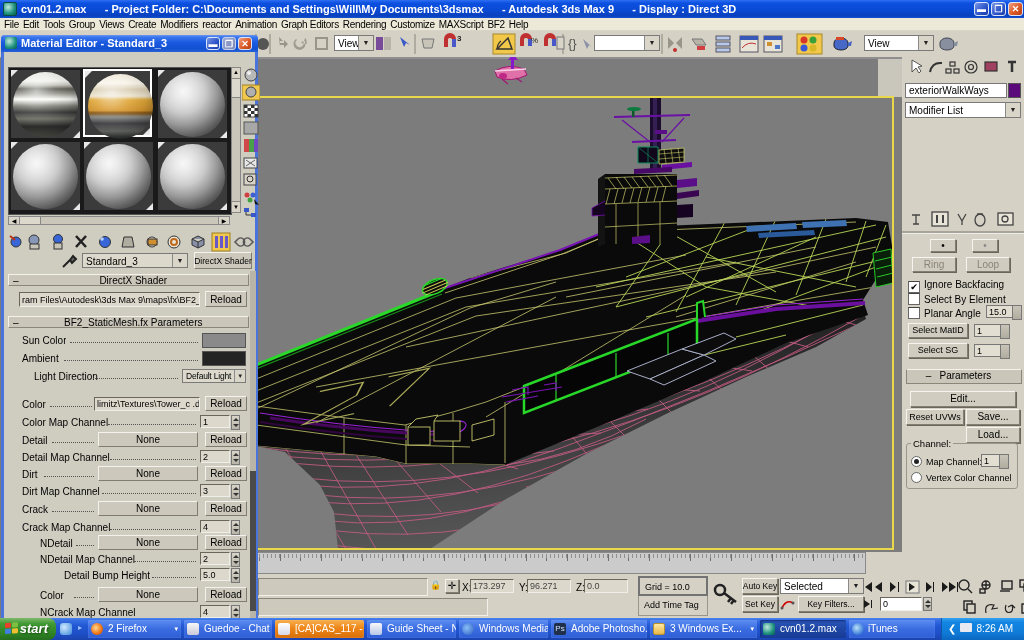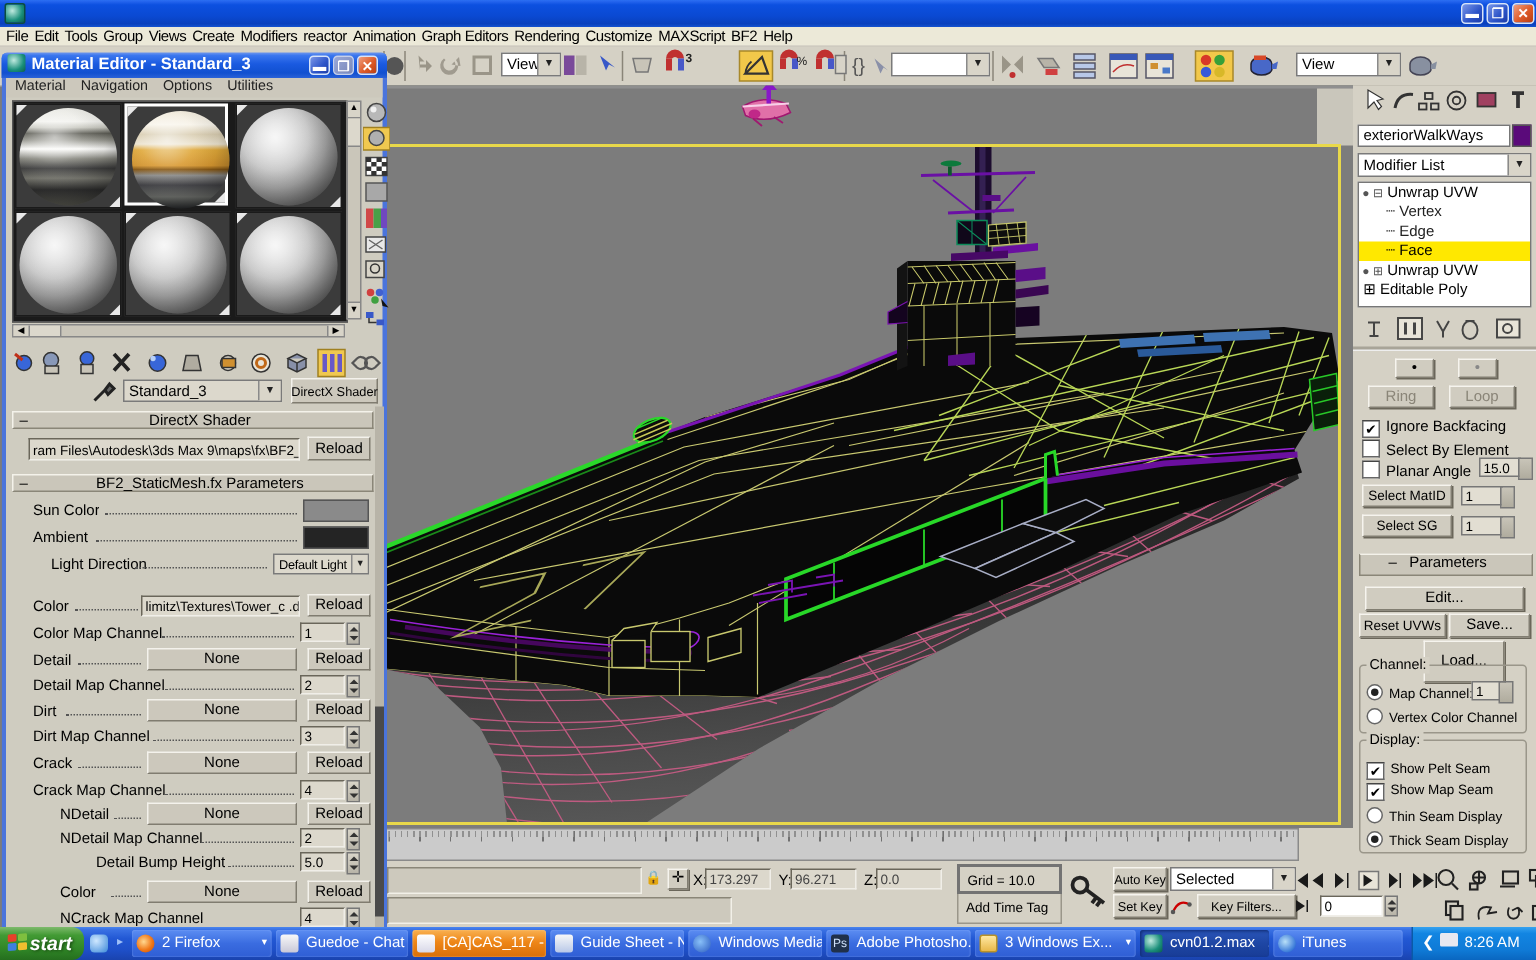--- a/index.html
+++ b/index.html
@@ -75,20 +75,21 @@
  background:radial-gradient(circle at 36% 30%,rgba(255,255,255,0.55),rgba(255,255,255,0.1) 30%,rgba(0,0,0,0.08) 55%,rgba(0,0,0,0.42) 90%,rgba(0,0,0,0.55) 100%);}
 .dots{position:absolute;height:9px;border-bottom:1px dotted #555;}
 .mespin{position:absolute;width:9px;height:15px;background:linear-gradient(#d8d4c8,#b8b4a8);border:1px solid #777;box-sizing:border-box;}
 .mespin:before{content:"";position:absolute;left:1px;top:2px;border:3px solid transparent;border-bottom-color:#333;border-top-width:0;}
 .mespin:after{content:"";position:absolute;left:1px;bottom:2px;border:3px solid transparent;border-top-color:#333;border-bottom-width:0;}
 </style></head>
 <body>
 
 <div class="abs" id="titlebar">
  <div class="ticon"></div>
+ <div class="ttext">cvn01.2.max&nbsp;&nbsp;&nbsp;&nbsp;&nbsp; - Project Folder: C:\Documents and Settings\Will\My Documents\3dsmax&nbsp;&nbsp;&nbsp;&nbsp;&nbsp; - Autodesk 3ds Max 9&nbsp;&nbsp;&nbsp;&nbsp;&nbsp; - Display : Direct 3D</div>
  <div class="winbtn b1">▬</div>
     <div class="winbtn b2">❐</div>
     <div class="winbtn b3">✕</div>
 </div>
 
 <div class="abs" id="menubar"><span>File</span><span>Edit</span><span>Tools</span><span>Group</span><span>Views</span><span>Create</span><span>Modifiers</span><span>reactor</span><span>Animation</span><span>Graph Editors</span><span>Rendering</span><span>Customize</span><span>MAXScript</span><span>BF2</span><span>Help</span></div>
 
 <div class="abs" id="toolbar">
 <svg width="1024" height="26" style="position:absolute;left:0;top:0;">
  <g stroke="#8a8578" stroke-width="1">
@@ -375,28 +376,20 @@
         <rect x="52" y="12" width="5" height="4"></rect>
    <circle cx="69" cy="10" r="6"></circle>
         <circle cx="69" cy="10" r="2.5"></circle>
    <rect x="83" y="5" width="12" height="9" fill="#a04060"></rect>
    <path d="M106,5 L114,5 M110,5 L110,15" stroke-width="2.5"></path>
   </g>
  </svg>
  <div class="abs" style="left:3px;top:26px;width:102px;height:15px;background:#fff;border:1px solid #777;font-size:10px;line-height:14px;padding-left:3px;box-sizing:border-box;">exteriorWalkWays</div>
  <div class="abs" style="left:106px;top:26px;width:13px;height:15px;background:#5a0a7a;border:1px solid #555;box-sizing:border-box;"></div>
  <div class="combo" style="left:3px;top:45px;width:116px;">Modifier List<span class="da">▼</span></div>
- <div class="abs" style="left:3px;top:64px;width:116px;height:84px;background:#fff;border:1px solid #777;box-sizing:border-box;font-size:10px;">
-  <div style="height:13px;line-height:13px;"><span style="color:#555;font-size:8px;">&nbsp;● ⊟</span> Unwrap UVW</div>
-  <div style="height:13px;line-height:13px;padding-left:18px;color:#222;">┈ Vertex</div>
-  <div style="height:13px;line-height:13px;padding-left:18px;color:#222;">┈ Edge</div>
-  <div style="height:13px;line-height:13px;padding-left:18px;background:#ffe800;">┈ Face</div>
-  <div style="height:13px;line-height:13px;"><span style="color:#555;font-size:8px;">&nbsp;● ⊞</span> Unwrap UVW</div>
-  <div style="height:13px;line-height:13px;">&nbsp;⊞ Editable Poly</div>
- </div>
  <div class="abs" style="left:2px;top:152px;width:118px;height:20px;">
   <svg width="118" height="20">
    <g stroke="#444" stroke-width="1.3" fill="none">
     <path d="M8,6 L16,6 M12,6 L12,15 M9,15 L15,15"></path>
     <rect x="28" y="3" width="16" height="14" fill="#e8e4d8"></rect>
           <path d="M33,6 L33,14 M39,6 L39,14" stroke-width="2"></path>
     <path d="M54,5 L58,12 L62,5 M58,12 L58,16"></path>
     <ellipse cx="76" cy="11" rx="5" ry="6"></ellipse>
           <path d="M73,5 L79,5"></path>
     <rect x="94" y="4" width="15" height="12" fill="#e8e4d8"></rect>
@@ -413,32 +406,25 @@
  <div class="chkrow" style="top:236px;"><span class="chk"></span>Select By Element</div>
  <div class="chkrow" style="top:250px;"><span class="chk"></span>Planar Angle<span class="spin" style="position:absolute;left:78px;top:-2px;">15.0</span></div>
  <div class="btn3d" style="left:6px;top:266px;width:60px;height:15px;font-size:9px;">Select MatID</div>
     <span class="spin" style="position:absolute;left:72px;top:267px;">1</span>
  <div class="btn3d" style="left:6px;top:286px;width:60px;height:15px;font-size:9px;">Select SG</div>
     <span class="spin" style="position:absolute;left:72px;top:287px;">1</span>
  <div class="abs" style="left:4px;top:312px;width:114px;height:13px;background:#cac6ba;border:1px solid #8a8678;border-top-color:#f4f2ea;text-align:center;line-height:12px;font-size:10px;">–&nbsp;&nbsp;&nbsp;Parameters&nbsp;&nbsp;&nbsp;&nbsp;</div>
  <div class="btn3d" style="left:8px;top:334px;width:106px;height:16px;">Edit...</div>
  <div class="btn3d" style="left:4px;top:352px;width:58px;height:16px;font-size:9px;">Reset UVWs</div>
  <div class="btn3d" style="left:64px;top:352px;width:54px;height:16px;">Save...</div>
- <div class="btn3d" style="left:47px;top:370px;width:54px;height:28px;">Load...</div>
+ <div class="btn3d" style="left:64px;top:370px;width:54px;height:16px;">Load...</div>
  <div class="grp" style="left:4px;top:386px;width:112px;height:46px;">
       <span class="leg">Channel:</span>
   <div class="chkrow" style="top:12px;left:4px;font-size:9px;"><span class="rad"><span></span></span>Map Channel: <span class="spin" style="position:absolute;left:70px;top:-2px;width:20px;">1</span></div>
   <div class="chkrow" style="top:28px;left:4px;font-size:9px;"><span class="rad"></span>Vertex Color Channel</div>
- </div>
- <div class="grp" style="left:4px;top:436px;width:112px;height:76px;">
-      <span class="leg">Display:</span>
-  <div class="chkrow" style="top:12px;left:4px;font-size:9px;"><span class="chk">✔</span>Show Pelt Seam</div>
-  <div class="chkrow" style="top:26px;left:4px;font-size:9px;"><span class="chk">✔</span>Show Map Seam</div>
-  <div class="chkrow" style="top:44px;left:4px;font-size:9px;"><span class="rad"></span>Thin Seam Display</div>
-  <div class="chkrow" style="top:60px;left:4px;font-size:9px;"><span class="rad"><span></span></span>Thick Seam Display</div>
  </div>
 </div>
 
 <div class="abs" style="left:256px;top:552px;width:646px;height:24px;background:#d5d1c5;">
  <div class="abs" style="left:0;top:0;width:610px;height:22px;background:#cbcbcb;border:1px solid #8a8a8a;box-sizing:border-box;
   background-image:repeating-linear-gradient(90deg,#909090 0px,#909090 1px,transparent 1px,transparent 4.1px),repeating-linear-gradient(90deg,#707070 0px,#707070 1px,transparent 1px,transparent 20.5px);background-size:100% 4px,100% 7px;background-repeat:no-repeat,no-repeat;background-position:2px 1px,2px 1px;">
  </div>
 </div>
 <div class="abs" style="left:256px;top:576px;width:768px;height:42px;background:#d5d1c5;font-size:9px;color:#000;">
  <div class="abs" style="left:2px;top:2px;width:168px;height:16px;background:#cdc9bd;border:1px solid #8a8678;border-bottom-color:#f2f0e8;border-right-color:#f2f0e8;"></div>
@@ -506,23 +492,20 @@
  border-left:3px solid #4a74dc;border-right:3px solid #4a74dc;box-sizing:border-box;border-radius:4px 4px 0 0;">
  <div class="abs" style="left:-3px;top:0;width:257px;height:17px;border-radius:4px 4px 0 0;
   background:linear-gradient(#6f97ec 0%,#3a76ee 12%,#1a5ae0 45%,#1150d0 80%,#2a62d8 100%);
   color:#fff;font-weight:bold;font-size:11px;line-height:17px;">
   <span style="display:inline-block;width:12px;height:12px;border-radius:2px;margin:0 4px 0 4px;vertical-align:-2px;
    background:radial-gradient(circle at 35% 35%,#bfeadf,#1a8f7a 60%,#0a5c4c);"></span>Material Editor - Standard_3
   <div class="winbtn" style="left:205px;top:2px;width:14px;height:13px;background:linear-gradient(135deg,#7a96e8,#2b53c8 60%,#1e3da8);">▬</div>
   <div class="winbtn" style="left:221px;top:2px;width:14px;height:13px;background:linear-gradient(135deg,#9aa8d8,#7a88b8);border-color:#c8d0e8;">❐</div>
   <div class="winbtn" style="left:237px;top:2px;width:14px;height:13px;background:linear-gradient(135deg,#f0a080,#dd5a28 55%,#b83e12);">✕</div>
  </div>
- <div class="abs" style="left:0;top:17px;width:251px;height:13px;background:#ccc8bc;font-size:9.5px;color:#222;">
-  <span style="margin-left:6px;">Material</span><span style="margin-left:10px;">Navigation</span><span style="margin-left:10px;">Options</span><span style="margin-left:10px;">Utilities</span>
- </div>
 
  <div class="abs" style="left:4px;top:32px;width:222px;height:146px;background:#1a1a1a;border:1px solid #555;">
   <div class="slot" style="left:1px;top:1px;">
         <div class="sph" style="background:
     linear-gradient(180deg,#e8e8e2 0%,#f2f2ee 14%,#c8c8c0 20%,#606058 26%,#989890 33%,#fdfdfb 42%,#8a8a82 52%,#404040 62%,#787870 72%,#303030 84%,#585850 100%);"></div>
       </div>
   <div class="slot" style="left:74px;top:1px;border:2px solid #fff;width:69px;height:68px;">
         <div class="sph" style="left:3px;top:3px;background:
     linear-gradient(180deg,#efe8d8 0%,#f8f4ea 14%,#d8ccb0 24%,#ece4d0 34%,#e0a838 40%,#d89830 56%,#8a5a16 60%,#90908e 66%,#48484c 76%,#70726e 88%,#2a2c2e 100%);"></div>
       </div>

